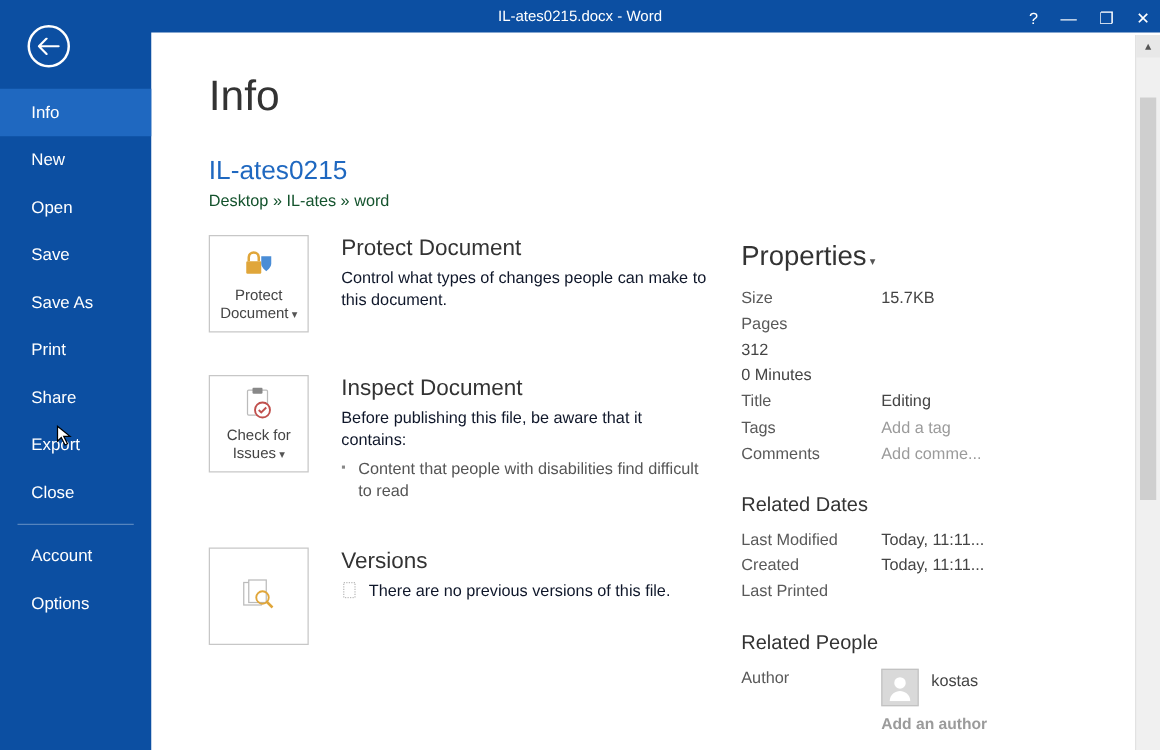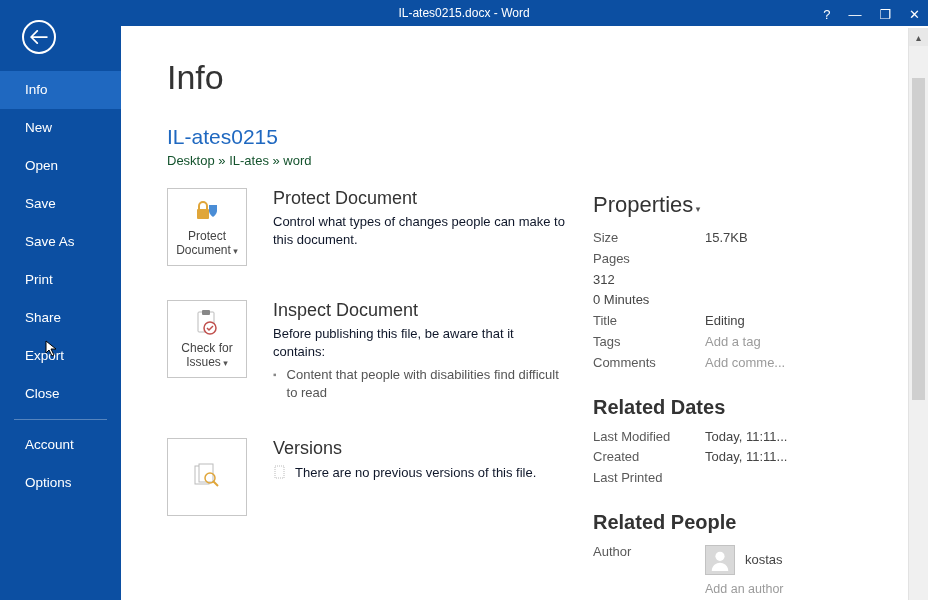--- a/index.html
+++ b/index.html
@@ -75,25 +75,25 @@
   .bullet-list { margin-top: 6px; padding-left: 0; list-style: none; }
   .bullet-list li { display:flex; gap:10px; font-size:13px; color:#555; line-height:1.4; margin-bottom:2px;}
   .bullet-list li::before { content:"\25AA"; color:#888; font-size:10px; line-height:1.8;}
   .small-doc-ic { display:inline-block; width:14px; height:14px; margin-right:8px; position:relative; top:2px;}
   .prop-header { font-size: 22px; color:#333; margin-bottom: 10px; }
   .prop-header::after { content:" \25BE"; font-size:9px; color:#555; }
   .prop-row { display:flex; font-size: 13px; line-height: 1.6; }
   .prop-k { width: 112px; color:#595959; }
   .prop-v { color:#444; }
   .prop-v.link { color:#9b9b9b; cursor:pointer; }
-  .sub-h { font-size: 20px; color:#333; margin-top: 22px; margin-bottom: 8px; font-weight: bold;}
-  .person { display:flex; align-items:center; gap:10px; margin-top:3px;}
+  .sub-h { font-size: 16px; color:#333; margin-top: 22px; margin-bottom: 8px;}
+  .person { display:flex; align-items:flex-start; gap:10px; margin-top:3px;}
   .avatar { width:30px; height:30px; background:#d9d9d9; border:1px solid #c2c2c2; display:flex; align-items:center; justify-content:center;}
   .avatar svg { width:22px; height:22px; }
-  .add-link { font-size:12.5px; color:#9b9b9b; margin-top:4px; cursor:pointer; margin-left:0;}
+  .add-link { font-size:12.5px; color:#9b9b9b; margin-top:4px; cursor:pointer; margin-left:0;font-weight:bold;}
   .scrollbar-track {
     position:absolute; right:0; top:28px; width:20px; bottom:0;
     background:#f0f0f0; border-left:1px solid #e2e2e2;
   }
   .scroll-arrow { height:18px; display:flex; align-items:center; justify-content:center; color:#555; font-size:10px; cursor:pointer; background:#e8e8e8;}
   .scroll-thumb { position:absolute; top:50px; bottom:200px; left:3px; right:3px; background:#cfcfcf; }
   .cursor-ico { position:absolute; left:45px; top:340px; width:14px; height:18px; pointer-events:none; z-index:50;}
 </style>
 </head>
 <body>

